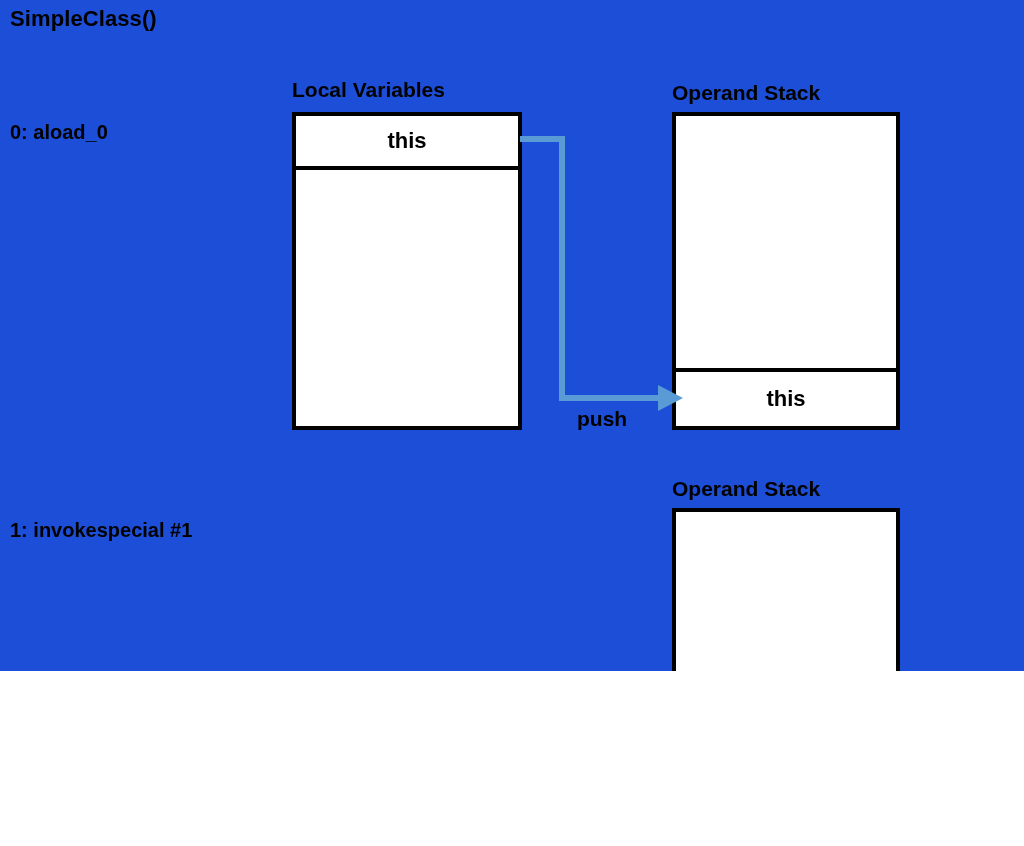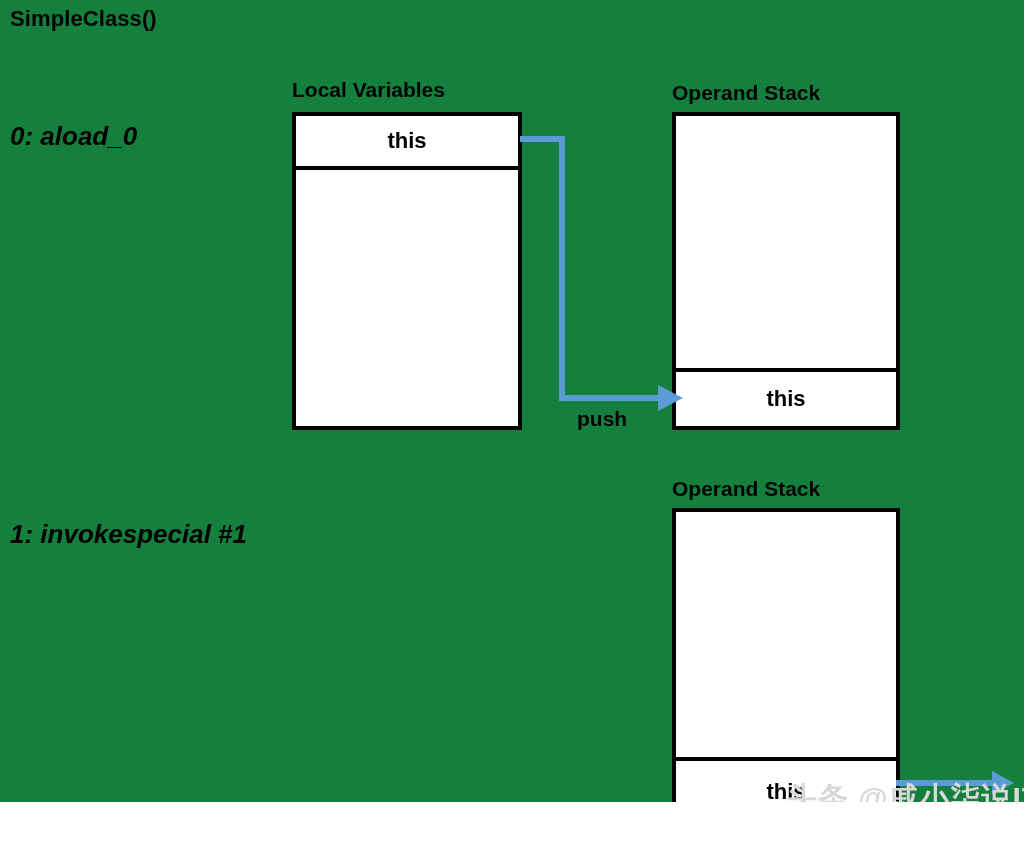--- a/index.html
+++ b/index.html
@@ -7,40 +7,39 @@
     padding: 0;
     background: #ffffff;
   }
   body {
     font-family: "Liberation Sans", sans-serif;
     color: #000000;
   }
   #canvas {
     position: relative;
     width: 1024px;
-    height: 802px;
-    background: #15803d;
+    height: 671px;
+    background: #1d4ed8;
     overflow: hidden;
   }
   .abs { position: absolute; }
 
   
   .method-title {
     left: 10px;
     top: 6px;
     font-size: 22px;
     font-weight: bold;
     letter-spacing: 0.1px;
     white-space: nowrap;
   }
   .instr-label {
-    font-size: 26px;
+    font-size: 20px;
     font-weight: bold;
     white-space: nowrap;
-    font-style: italic;
   }
   .instr-0 { left: 10px; top: 121px; }
   .instr-1 { left: 10px; top: 519px; text-align: right; }
 
   .box-title {
     font-size: 21px;
     font-weight: bold;
     white-space: nowrap;
   }
 

